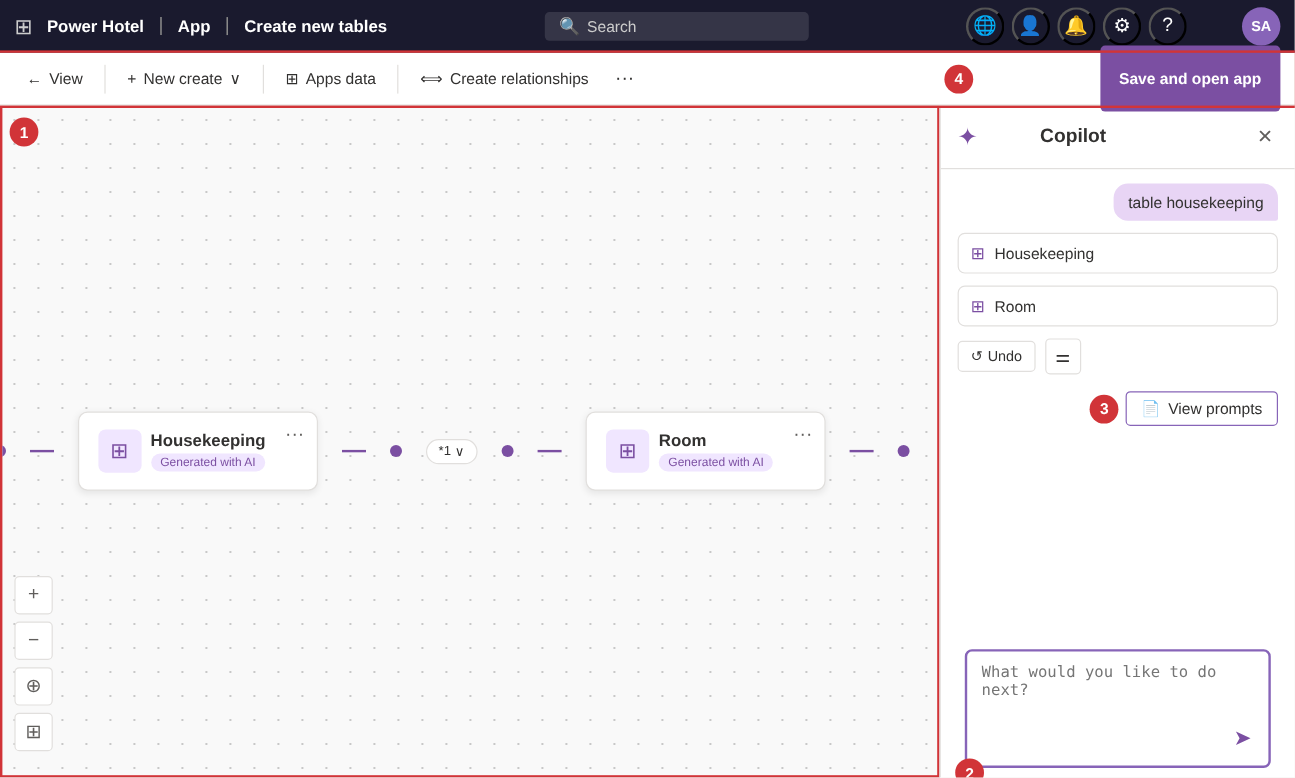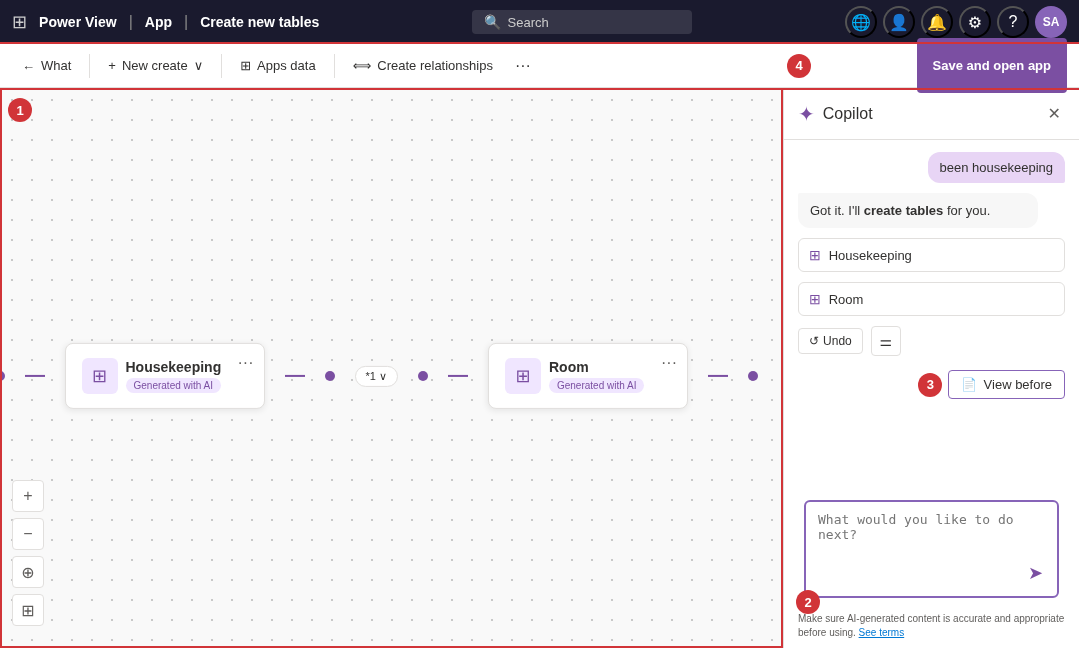--- a/index.html
+++ b/index.html
@@ -23,21 +23,21 @@
     .nav-search input::placeholder { color: #ccc; }
     .nav-icons { display: flex; align-items: center; gap: 6px; margin-left: auto; }
     .nav-icon-btn {
       width: 32px; height: 32px; border-radius: 50%; display: flex; align-items: center;
       justify-content: center; cursor: pointer; color: #fff; font-size: 16px;
       background: transparent;
     }
     .avatar {
       width: 32px; height: 32px; border-radius: 50%; background: #8764b8;
       display: flex; align-items: center; justify-content: center;
-      color: #fff; font-size: 12px; font-weight: 600; cursor: pointer;
+      color: #fff; font-size: 12px; font-weight: 600; cursor: pointer; margin-left: 40px;
     }
 
     
     .toolbar {
       display: flex; align-items: center; background: #fff; height: 44px;
       padding: 0 12px; border-bottom: 1px solid #e1dfdd; gap: 4px;
       position: relative; z-index: 10;
       outline: 2px solid #d13438;
     }
     .toolbar-btn {
@@ -122,21 +122,21 @@
     
     .copilot-panel {
       width: 296px; background: #fff; border-left: 1px solid #e1dfdd;
       display: flex; flex-direction: column; position: relative;
     }
     .copilot-header {
       display: flex; align-items: center; padding: 12px 14px;
       border-bottom: 1px solid #e1dfdd; gap: 8px;
     }
     .copilot-logo { font-size: 20px; }
-    .copilot-title { font-size: 16px; font-weight: 400; color: #323130; flex: 1; }
+    .copilot-title { font-size: 16px; font-weight: 700; color: #323130; flex: 1; margin-left: 44px; }
     .copilot-close {
       cursor: pointer; color: #605e5c; font-size: 16px;
       background: none; border: none; padding: 4px;
     }
 
     
     .copilot-scroll {
       flex: 1; overflow-y: auto; padding: 12px 14px; display: flex; flex-direction: column; gap: 10px;
     }
 
@@ -202,21 +202,21 @@
     
     .copilot-scroll::-webkit-scrollbar { width: 6px; }
     .copilot-scroll::-webkit-scrollbar-track { background: #f3f2f1; }
     .copilot-scroll::-webkit-scrollbar-thumb { background: #c8c6c4; border-radius: 3px; }
   </style>
 </head>
 <body>
 
 <div class="top-nav">
   <span class="nav-grid-icon">⊞</span>
-  <span class="nav-title">Power View</span>
+  <span class="nav-title">Power Hotel</span>
   <span class="nav-separator">|</span>
   <span class="nav-title" style="font-weight:700;cursor:pointer;">App</span>
   <span class="nav-separator">|</span>
   <span class="nav-title">Create new tables</span>
   <div class="nav-search">
     <span style="color:#ccc;font-size:14px;">🔍</span>
     <input placeholder="Search" style="">
   </div>
   <div class="nav-icons">
     <button class="nav-icon-btn">🌐</button>
@@ -224,21 +224,21 @@
     <button class="nav-icon-btn">🔔</button>
     <button class="nav-icon-btn">⚙</button>
     <button class="nav-icon-btn">?</button>
     <div class="avatar">SA</div>
   </div>
 </div>
 
 <div class="toolbar" style="position:relative;">
   <button class="toolbar-btn">
     <span>←</span>
-    <span>What</span>
+    <span>View</span>
   </button>
   <div class="toolbar-separator"></div>
   <button class="toolbar-btn">
     <span>+</span>
     <span>New create</span>
     <span>∨</span>
   </button>
   <div class="toolbar-separator"></div>
   <button class="toolbar-btn">
     <span>⊞</span>
@@ -311,25 +311,22 @@
 
   <div class="copilot-panel">
     <div class="copilot-header">
       <span class="copilot-logo" style="color:#7b4fa2;">✦</span>
       <span class="copilot-title">Copilot</span>
       <button class="copilot-close">✕</button>
     </div>
 
     <div class="copilot-scroll">
 
-      <div class="msg-user">been housekeeping</div>
-
-      <div class="msg-bot">
-        <span>Got it. I'll </span><b>create tables</b><span> for you.</span>
-      </div>
+      <div class="msg-user">table housekeeping</div>
+
 
 
       <div class="table-ref">
         <span class="table-ref-icon">⊞</span>
         <span>Housekeeping</span>
       </div>
       <div class="table-ref">
         <span class="table-ref-icon">⊞</span>
         <span>Room</span>
       </div>
@@ -342,32 +339,29 @@
         <button class="filter-btn">
           <span>⚌</span>
         </button>
       </div>
 
       <div class="view-prompts-area">
 
         <div class="step-badge" style="position:relative; left:0; top:0; transform:none; margin-right: 6px;">3</div>
         <button class="view-prompts-btn">
           <span>📄</span>
-          <span>View before</span>
+          <span>View prompts</span>
         </button>
       </div>
     </div>
 
     <div style="position:relative; padding: 0 10px 0;">
       <div class="step-badge" style="position:absolute; left: 12px; bottom: -8px; z-index:20;">2</div>
       <div class="copilot-input-area">
         <textarea class="copilot-input" placeholder="What would you like to do next?" style=""></textarea>
         <div class="input-send-row">
           <button class="send-btn">➤</button>
         </div>
       </div>
     </div>
 
-    <div class="copilot-footer">
-      <span>Make sure AI-generated content is accurate and appropriate before using. </span><a>See terms</a>
-    </div>
   </div>
 </div>
 
 </body></html>

